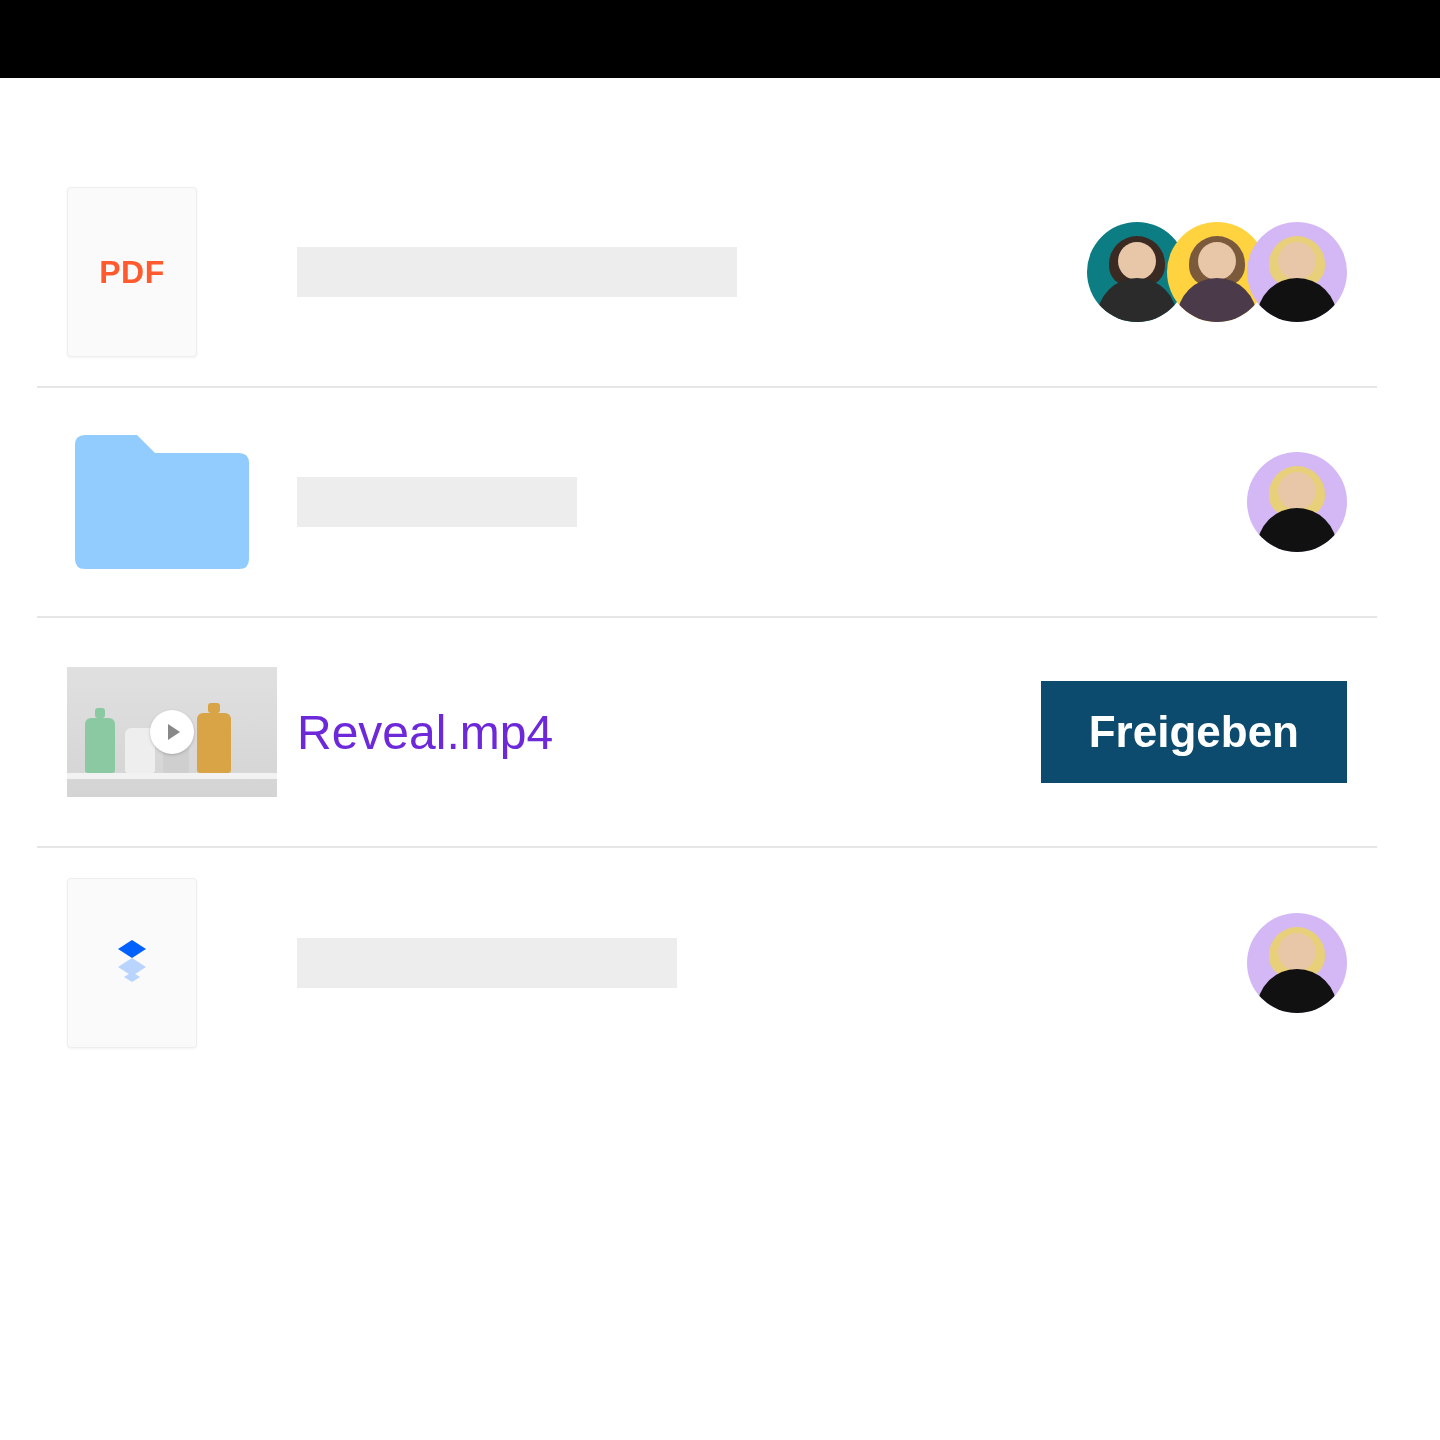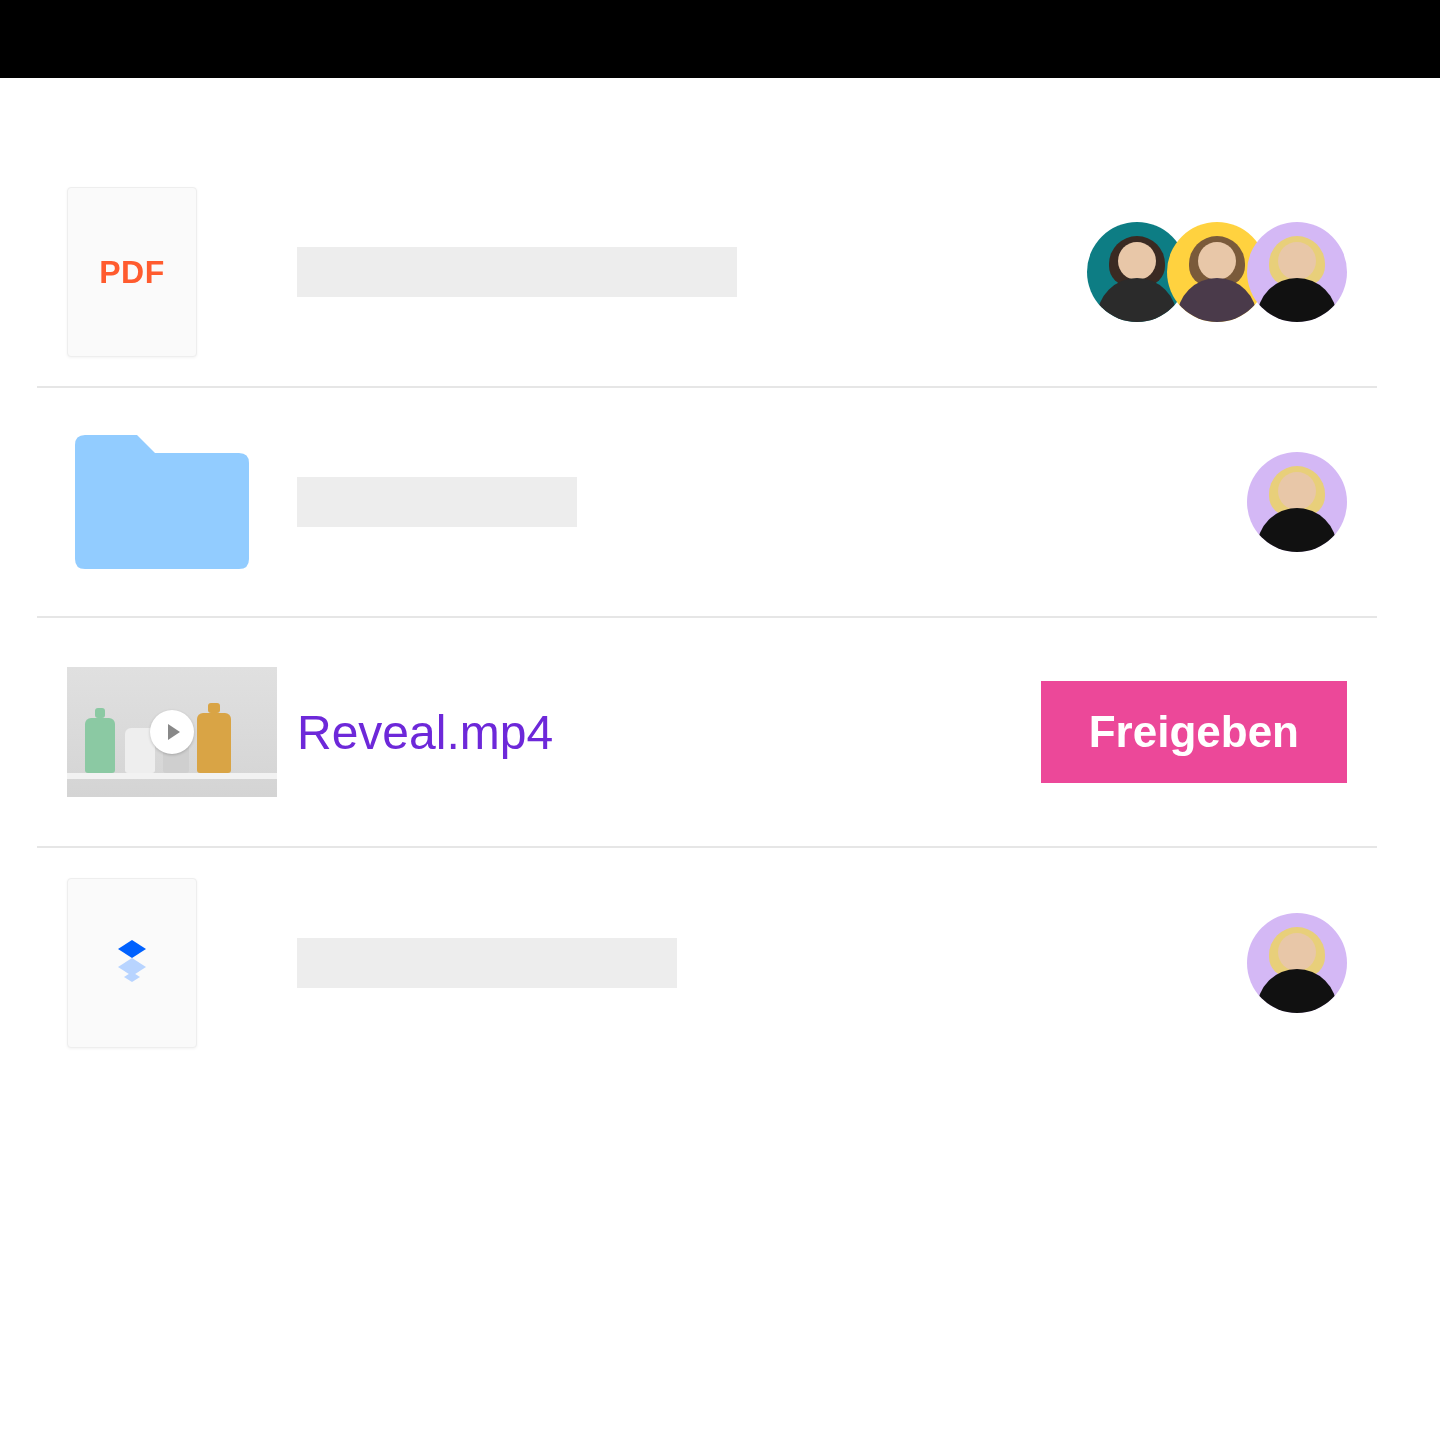--- a/index.html
+++ b/index.html
@@ -120,21 +120,21 @@
     border-bottom: 8px solid transparent;
     margin-left: 3px;
   }
   .file-name {
     font-size: 48px;
     color: #6d28d9;
     font-weight: 400;
   }
   
   .share-btn {
-    background: #ec4899;
+    background: #0c4a6e;
     color: #fff;
     border: none;
     font-size: 44px;
     font-weight: 600;
     padding: 26px 48px;
     cursor: pointer;
   }
   
   .avatar-stack {
     display: flex;

